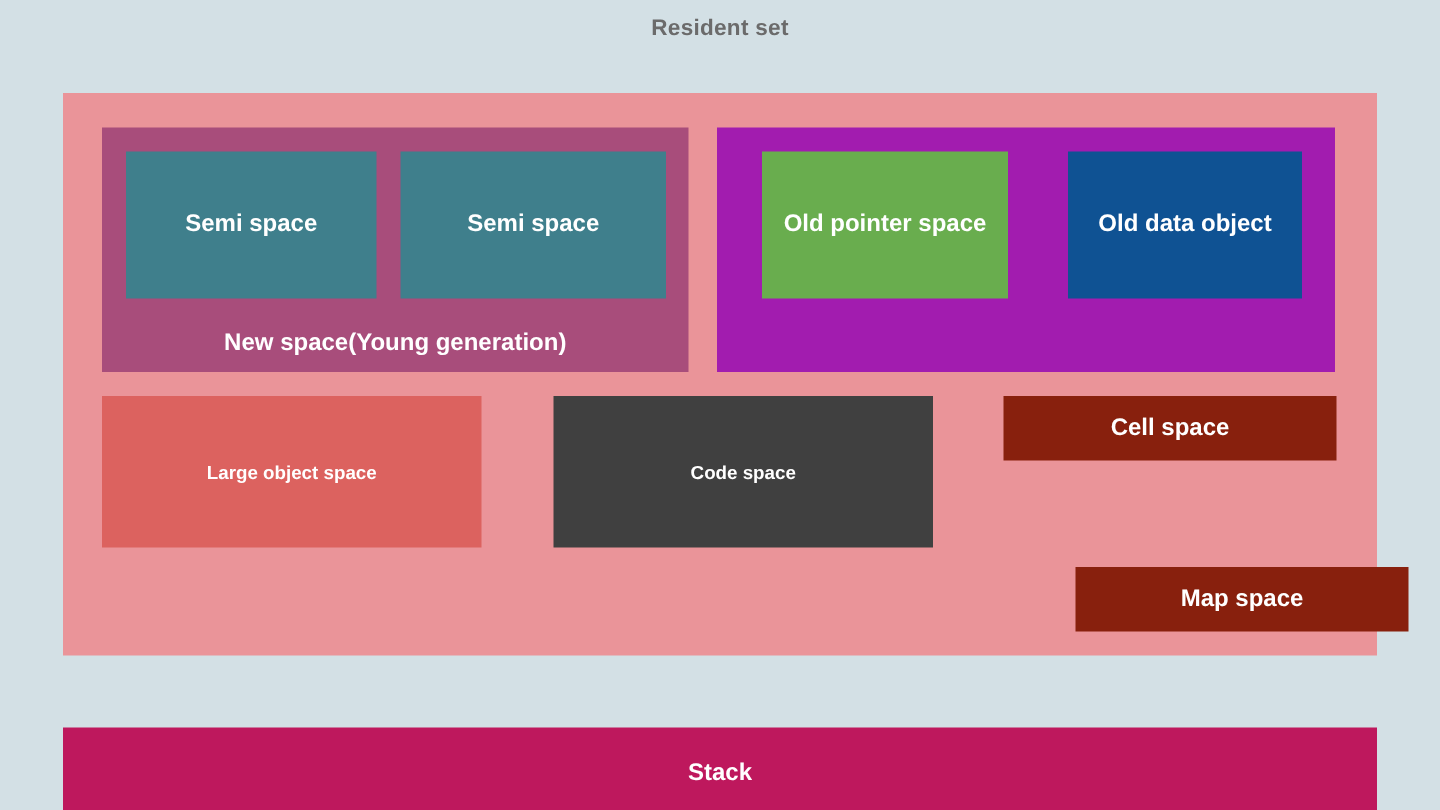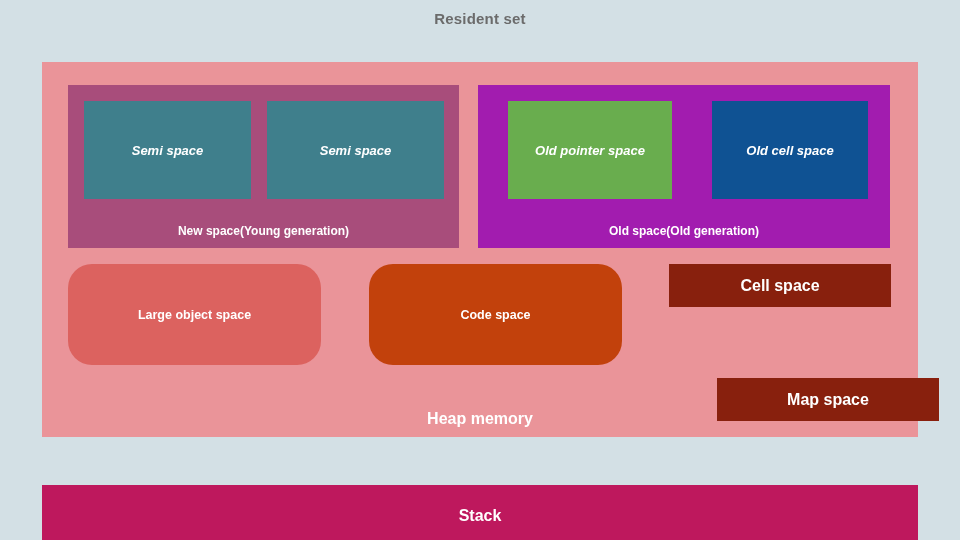--- a/index.html
+++ b/index.html
@@ -56,64 +56,62 @@
     top: 23px;
     height: 163px;
   }
   .gen-panel .gen-label {
     position: absolute;
     left: 0;
     bottom: 10px;
     width: 100%;
     text-align: center;
     color: #ffffff;
-    font-size: 12px;
+    font-size: 16px;
     font-weight: bold;
   }
   .new-space {
     left: 26px;
     width: 391px;
     background: #a84d7b;
   }
   .old-space {
     left: 436px;
     width: 412px;
     background: #a21caf;
   }
 
   .inner-box {
     position: absolute;
     display: flex;
     align-items: center;
     justify-content: center;
     color: #ffffff;
-    font-size: 13px;
+    font-size: 16px;
     font-weight: bold;
     text-align: center;
-    font-style: italic;
   }
   .semi-a { left: 16px;  top: 16px; width: 167px; height: 98px; background: #3f7f8c; }
   .semi-b { left: 199px; top: 16px; width: 177px; height: 98px; background: #3f7f8c; }
   .old-pointer { left: 30px;  top: 16px; width: 164px; height: 98px; background: #69ad4e; }
   .old-data    { left: 234px; top: 16px; width: 156px; height: 98px; background: #0f5293; }
 
   
   .mid-box {
     position: absolute;
     display: flex;
     align-items: center;
     justify-content: center;
     color: #ffffff;
     font-size: 12.5px;
     font-weight: bold;
     text-align: center;
-    border-radius: 24px;
   }
   .large-object { left: 26px;  top: 202px; width: 253px; height: 101px; background: #dc625f; }
-  .code-space   { left: 327px; top: 202px; width: 253px; height: 101px; background: #c2410c; }
+  .code-space   { left: 327px; top: 202px; width: 253px; height: 101px; background: #404040; }
 
   
   .stack-box {
     position: absolute;
     left: 627px;
     width: 222px;
     height: 43px;
     display: flex;
     align-items: center;
     justify-content: center;
@@ -154,28 +152,26 @@
   <div class="heap">
 
     <div class="gen-panel new-space">
       <div class="inner-box semi-a">Semi space</div>
       <div class="inner-box semi-b">Semi space</div>
       <div class="gen-label">New space(Young generation)</div>
     </div>
 
     <div class="gen-panel old-space">
       <div class="inner-box old-pointer">Old pointer space</div>
-      <div class="inner-box old-data">Old cell space</div>
-      <div class="gen-label">Old space(Old generation)</div>
+      <div class="inner-box old-data">Old data object</div>
     </div>
 
     <div class="mid-box large-object">Large object space</div>
     <div class="mid-box code-space">Code space</div>
 
     <div class="stack-box cell-space">Cell space</div>
     <div class="stack-box map-space">Map space</div>
 
-    <div class="heap-label">Heap memory</div>
   </div>
 
   <div class="stack-bar">Stack</div>
 
 </div>
 
 </body></html>

